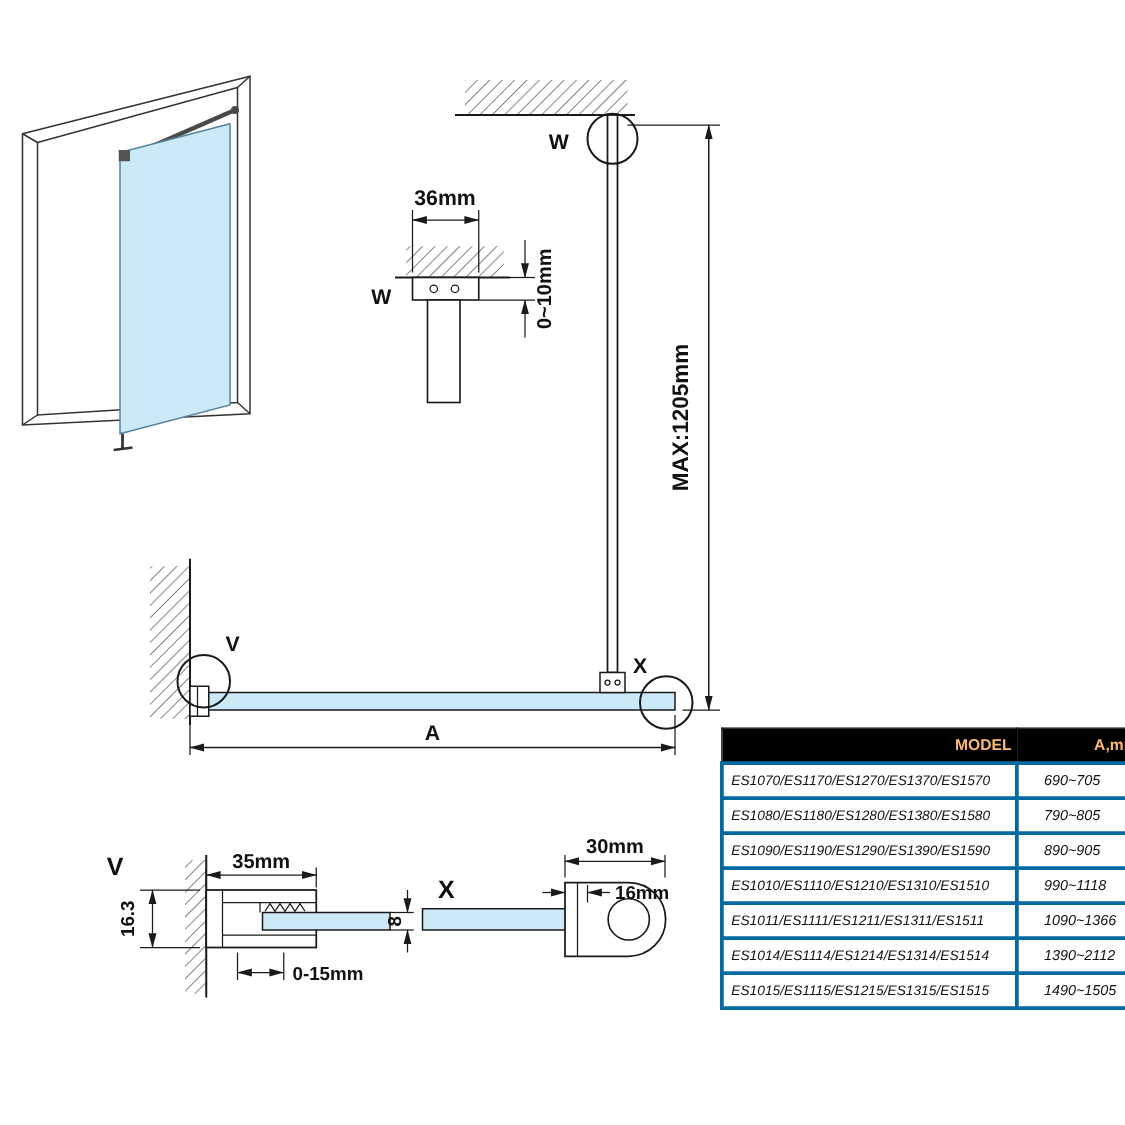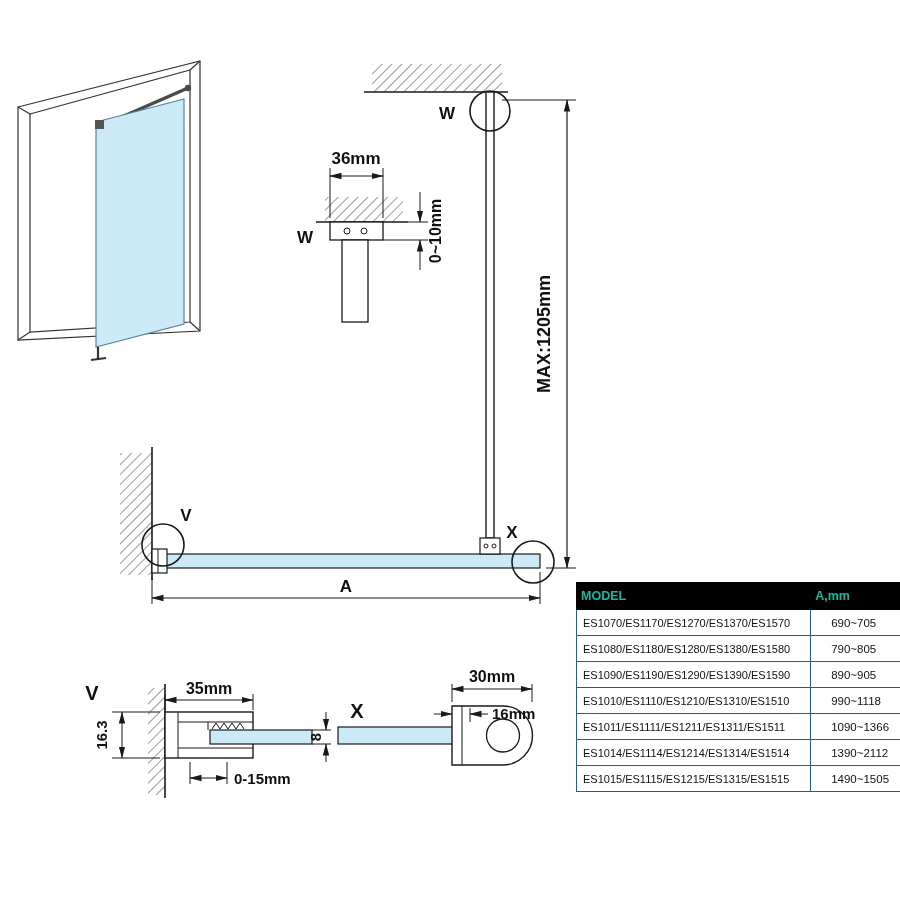--- a/index.html
+++ b/index.html
@@ -6,23 +6,23 @@
   .canvas{position:relative;width:900px;height:900px;background:#ffffff;overflow:hidden;
           font-family:"Liberation Sans",sans-serif;}
   svg text{stroke:none;}
   .t15{font:bold 15px "Liberation Sans",sans-serif;fill:#111;}
   .t16{font:bold 16px "Liberation Sans",sans-serif;fill:#111;}
   .t17{font:bold 17px "Liberation Sans",sans-serif;fill:#111;}
   .t18{font:bold 18px "Liberation Sans",sans-serif;fill:#111;}
   .t20{font:bold 20px "Liberation Sans",sans-serif;fill:#111;}
   .spec-table{position:absolute;left:576px;top:582px;width:318px;border-collapse:collapse;
               background:#fff;}
-  .spec-table th{background:#000;color:#14b8a6;font-size:12.5px;font-weight:bold;
-                 border:1px solid #000;height:26px;padding:0 4px;text-align:left;}
-  .spec-table td{border:1px solid #0369a1;font-size:11px;color:#111;height:25px;padding:0 20px;}
+  .spec-table th{background:#000;color:#fdba74;font-size:12.5px;font-weight:bold;
+                 border:1px solid #000;height:26px;padding:0 4px;text-align:right;}
+  .spec-table td{border:3px solid #0369a1;font-size:11px;color:#111;height:25px;padding:0 20px;font-style:italic;}
   .spec-table td.model{text-align:left;width:226px;padding-left:6px;}
   .spec-table td.amm{text-align:left;font-size:11.5px;}
 </style>
 </head>
 <body>
 
 <div class="canvas">
 
 <svg width="900" height="900" viewBox="0 0 900 900">
   <defs>

